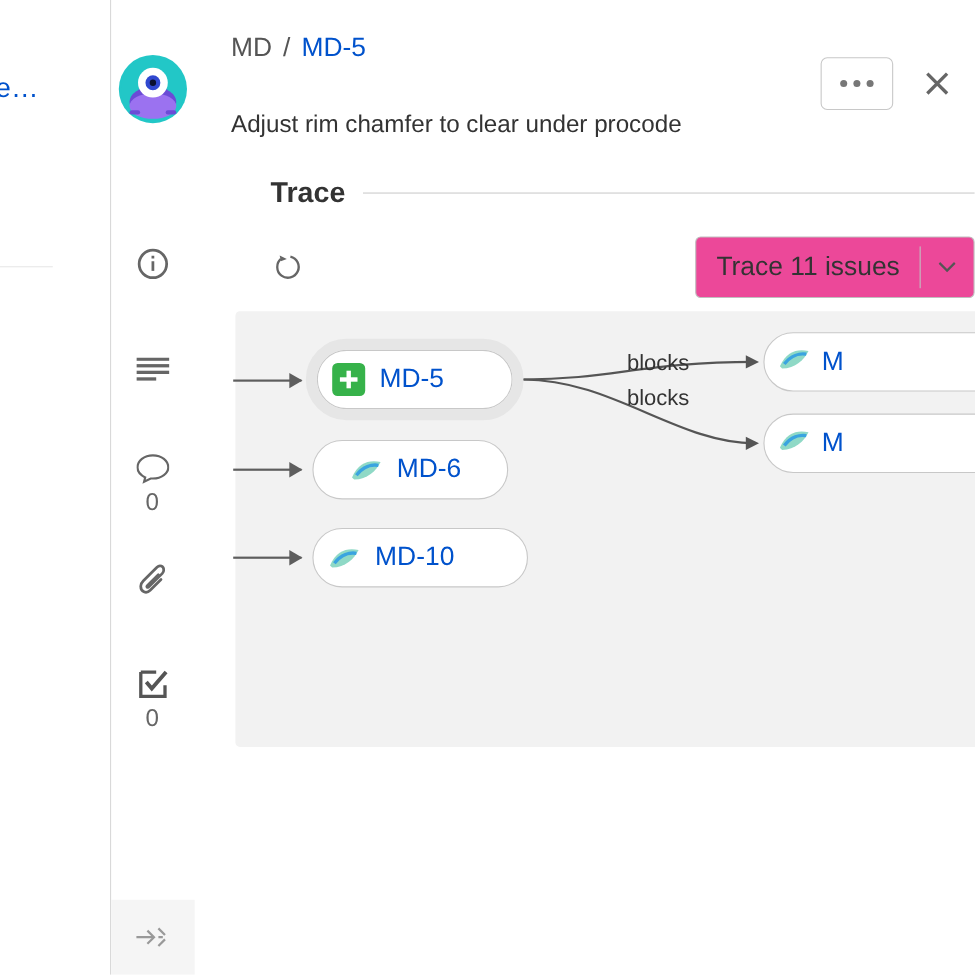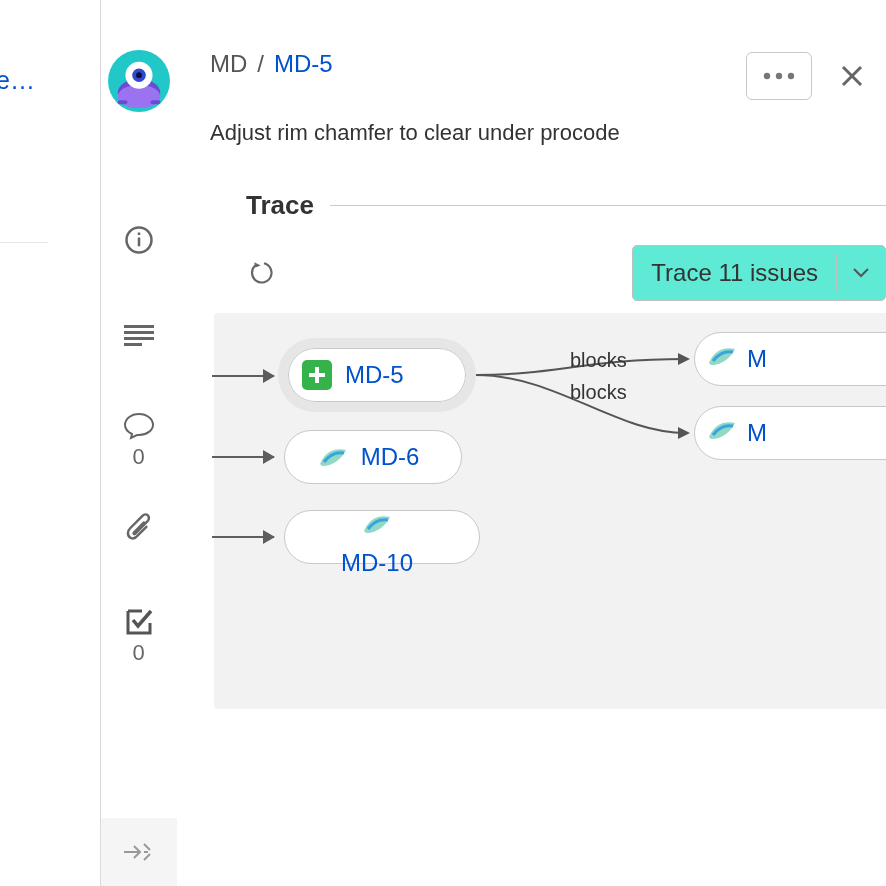--- a/index.html
+++ b/index.html
@@ -9,32 +9,32 @@
   .left-edge .trunc { position: absolute; left: -4px; top: 66px; color: #0052cc; font-size: 25px; }
   .left-edge .divider { position: absolute; left: 0; top: 242px; width: 48px; height: 1px; background: #e8e8e8; }
 
   .sidebar { position: absolute; left: 100px; top: 0; width: 76px; height: 886px; border-left: 1px solid #d9d9d9; background: #fff; display: flex; flex-direction: column; align-items: center; }
   .avatar { margin-top: 50px; width: 62px; height: 62px; border-radius: 50%; background: #22c7c7; display: flex; align-items: center; justify-content: center; overflow: hidden; }
   .side-ico { width: 40px; height: 40px; display: flex; align-items: center; justify-content: center; margin-top: 0; color: #5e5e5e; }
   .side-count { font-size: 22px; color: #666; margin-top: -2px; }
   .side-spacer { flex: 1; }
   .collapse-btn { width: 76px; height: 68px; background: #f5f5f5; display: flex; align-items: center; justify-content: center; color: #888; }
 
-  .main { position: absolute; left: 176px; top: 0; width: 710px; height: 684px; padding-left: 34px; padding-top: 50px; }
+  .main { position: absolute; left: 176px; top: 0; width: 710px; height: 684px; padding-left: 34px; padding-top: 30px; }
   .breadcrumb { font-size: 24px; color: #555; display: flex; gap: 10px; align-items: baseline; }
   .breadcrumb .link { color: #0052cc; }
   .title { margin-top: 42px; font-size: 22px; color: #333; }
-  .section-head { margin-top: 44px; display: flex; align-items: center; justify-content: center; }
+  .section-head { margin-top: 34px; display: flex; align-items: center; justify-content: center; }
   .section-head b { font-size: 26px; font-weight: 700; color: #333; padding-left: 36px; padding-right: 16px; }
   .section-head .line { flex: 1; height: 1px; background: #ccc; }
 
   .toolbar-row { margin-top: 24px; display: flex; align-items: center; }
   .refresh { margin-left: 38px; width: 32px; height: 32px; display:flex; align-items:center; justify-content:center; color:#666; }
   .toolbar-row .spacer { flex: 1; }
-  .trace-btn { height: 56px; background: #5eead4; border: 1px solid #bfbfbf; border-radius: 5px; display: flex; align-items: center; font-size: 24px; color: #333; margin-right: 0; }
+  .trace-btn { height: 56px; background: #ec4899; border: 1px solid #bfbfbf; border-radius: 5px; display: flex; align-items: center; font-size: 24px; color: #333; margin-right: 0; }
   .trace-btn .lbl { padding: 0 18px; }
   .trace-btn .sep { width: 1px; height: 38px; background: #c0c0c0; }
   .trace-btn .caret { width: 48px; display:flex; align-items:center; justify-content:center; color:#555; }
 
   .chart-area { margin-top: 12px; margin-left: 4px; width: 680px; height: 396px; background: #f2f2f2; border-radius: 4px; position: relative; overflow: visible; }
 
   .arrow-in { position: absolute; width: 62px; height: 2px; background: #5e5e5e; }
   .arrow-in::after { content:''; position:absolute; right:-1px; top:-6px; border-left: 12px solid #5e5e5e; border-top: 7px solid transparent; border-bottom: 7px solid transparent; }
 
   .node { position: absolute; height: 54px; border: 1px solid #c8c8c8; border-radius: 27px; background: #fff; display: flex; align-items: center; gap: 12px; padding: 0 22px 0 12px; font-size: 24px; color: #0052cc; }
@@ -178,21 +178,21 @@
     </div>
     <div class="node" style="left:70px; top:117px; width:178px;justify-content:center;">
       <span class="pill-ico">
         <svg width="30" height="26" viewBox="0 0 30 26">
             <path d="M2 20 C8 6 18 4 28 6 C24 14 16 22 4 22 Z" fill="#8fd9c6"></path>
             <path d="M6 18 C12 10 20 8 26 9" fill="none" stroke="#3aa4e0" stroke-width="3"></path>
           </svg>
       </span>
       <span>MD-6</span>
     </div>
-    <div class="node" style="left:70px; top:197px; width:196px;flex-direction:column;">
+    <div class="node" style="left:70px; top:197px; width:196px;">
       <span class="pill-ico">
         <svg width="30" height="26" viewBox="0 0 30 26">
             <path d="M2 20 C8 6 18 4 28 6 C24 14 16 22 4 22 Z" fill="#8fd9c6"></path>
             <path d="M6 18 C12 10 20 8 26 9" fill="none" stroke="#3aa4e0" stroke-width="3"></path>
           </svg>
       </span>
       <span>MD-10</span>
     </div>
 
     <svg style="position:absolute; left:252px; top:16px; overflow:visible;" width="380" height="130">

